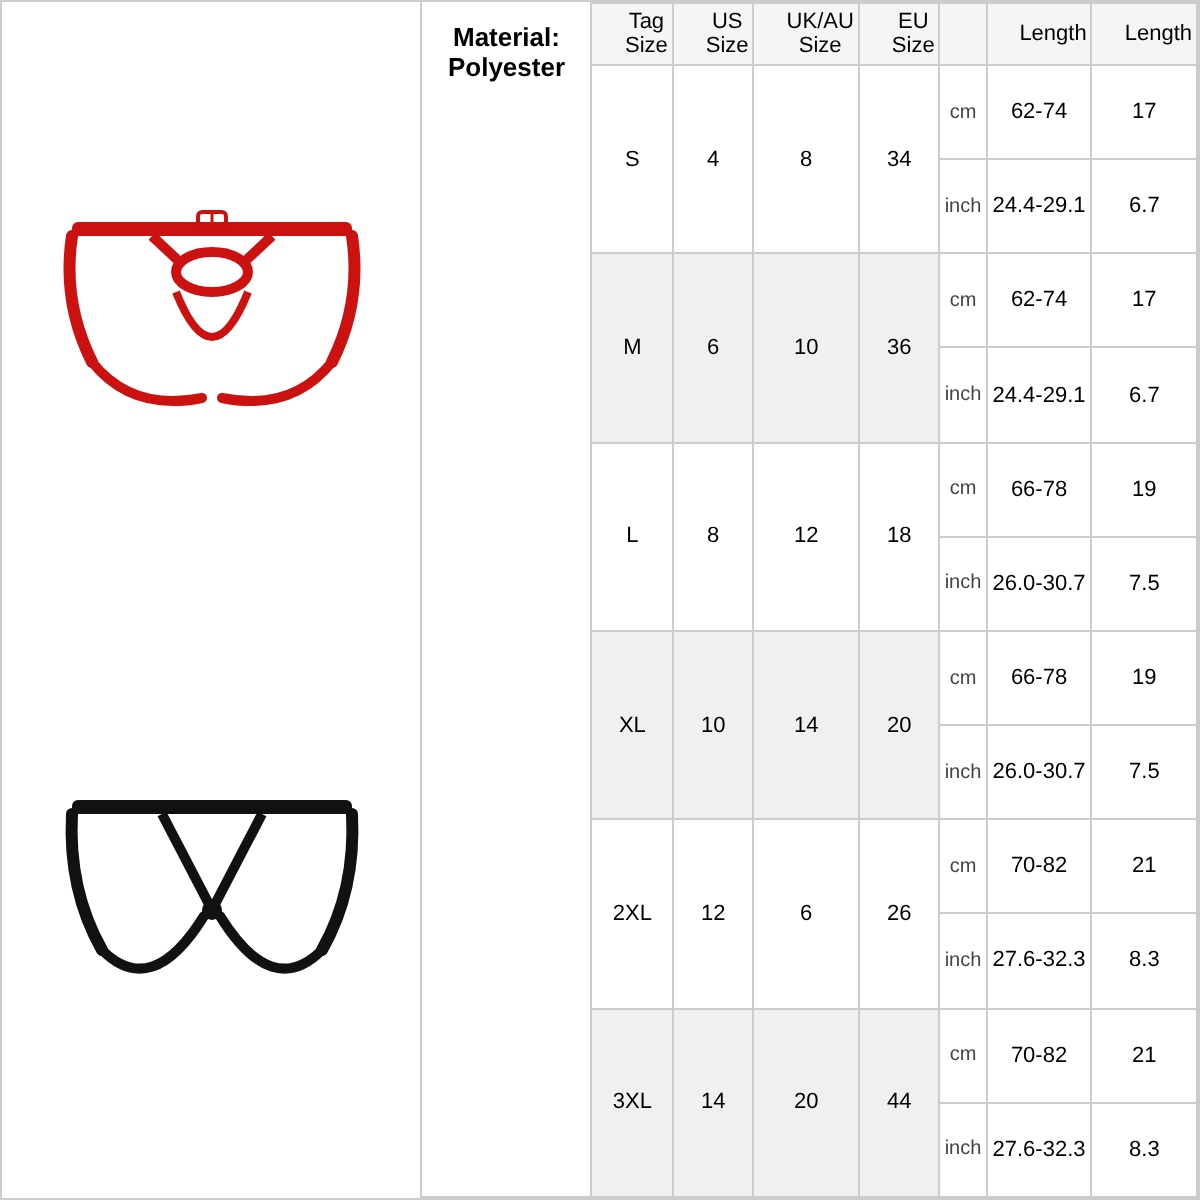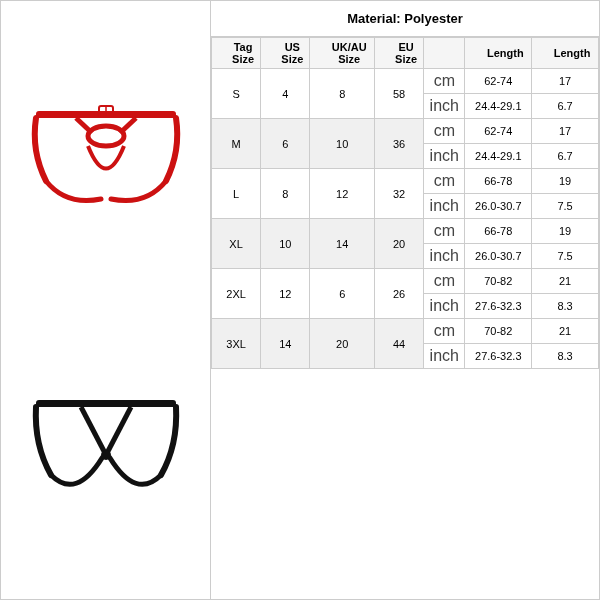--- a/index.html
+++ b/index.html
@@ -30,52 +30,52 @@
     .product-image {
       width: 170px;
       height: 240px;
       display: flex;
       align-items: center;
       justify-content: center;
     }
     .table-col {
       flex: 1;
       display: flex;
-      flex-direction: column;
+      flex-direction: row;
     }
     .material-header {
       text-align: center;
       padding: 10px 5px;
       font-weight: bold;
       font-size: 13px;
       border-bottom: 1px solid #ccc;
     }
     table {
       width: 100%;
       border-collapse: collapse;
       font-size: 11px;
     }
     th, td {
       border: 1px solid #ccc;
       text-align: center;
       padding: 3px 2px;
     }
     th {
       background: #f5f5f5;
-      font-weight: bold;
+      font-weight: normal;
       padding-left: 16px;
     }
     .tag-col { width: 38px; }
     .us-col { width: 35px; }
     .ukau-col { width: 38px; margin-top: 22px; }
     .eu-col { width: 35px; margin-top: 45px; }
     .unit-col { width: 30px; }
     .waist-col { width: 52px; }
     .length-col { width: 40px; margin-top: 16px; }
-    .unit-cell { font-size: 16px; color: #444; }
+    .unit-cell { font-size: 10px; color: #444; }
     .shaded { background: #f0f0f0; }
 
     
     svg { overflow: visible; }
   </style>
 </head>
 <body>
 
 <div class="container">
 
@@ -141,21 +141,21 @@
           <th class="unit-col"></th>
           <th class="waist-col"><span>Length</span></th>
           <th class="length-col"><span>Length</span></th>
         </tr>
       </thead>
       <tbody id="table-body">
       <tr>
     <td rowspan="2" class="tag-col ">S</td>
     <td rowspan="2" class="us-col ">4</td>
     <td rowspan="2" class="ukau-col ">8</td>
-    <td rowspan="2" class="eu-col ">58</td>
+    <td rowspan="2" class="eu-col ">34</td>
     <td class="unit-cell unit-col">cm</td>
     <td class="waist-col">62-74</td>
     <td class="length-col">17</td>
   </tr>
           <tr>
     <td class="unit-cell unit-col">inch</td>
     <td class="waist-col">24.4-29.1</td>
     <td class="length-col">6.7</td>
   </tr>
           <tr>
@@ -169,21 +169,21 @@
   </tr>
           <tr>
     <td class="unit-cell unit-col">inch</td>
     <td class="waist-col">24.4-29.1</td>
     <td class="length-col">6.7</td>
   </tr>
           <tr>
     <td rowspan="2" class="tag-col ">L</td>
     <td rowspan="2" class="us-col ">8</td>
     <td rowspan="2" class="ukau-col ">12</td>
-    <td rowspan="2" class="eu-col ">32</td>
+    <td rowspan="2" class="eu-col ">18</td>
     <td class="unit-cell unit-col">cm</td>
     <td class="waist-col">66-78</td>
     <td class="length-col">19</td>
   </tr>
           <tr>
     <td class="unit-cell unit-col">inch</td>
     <td class="waist-col">26.0-30.7</td>
     <td class="length-col">7.5</td>
   </tr>
           <tr>

